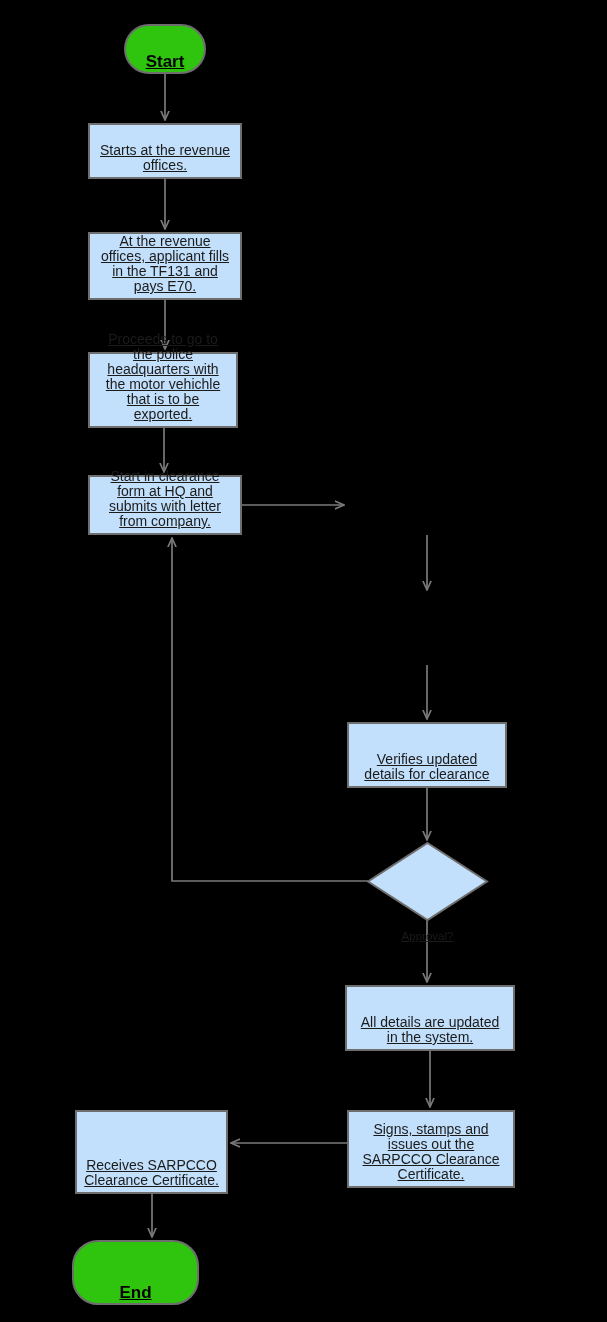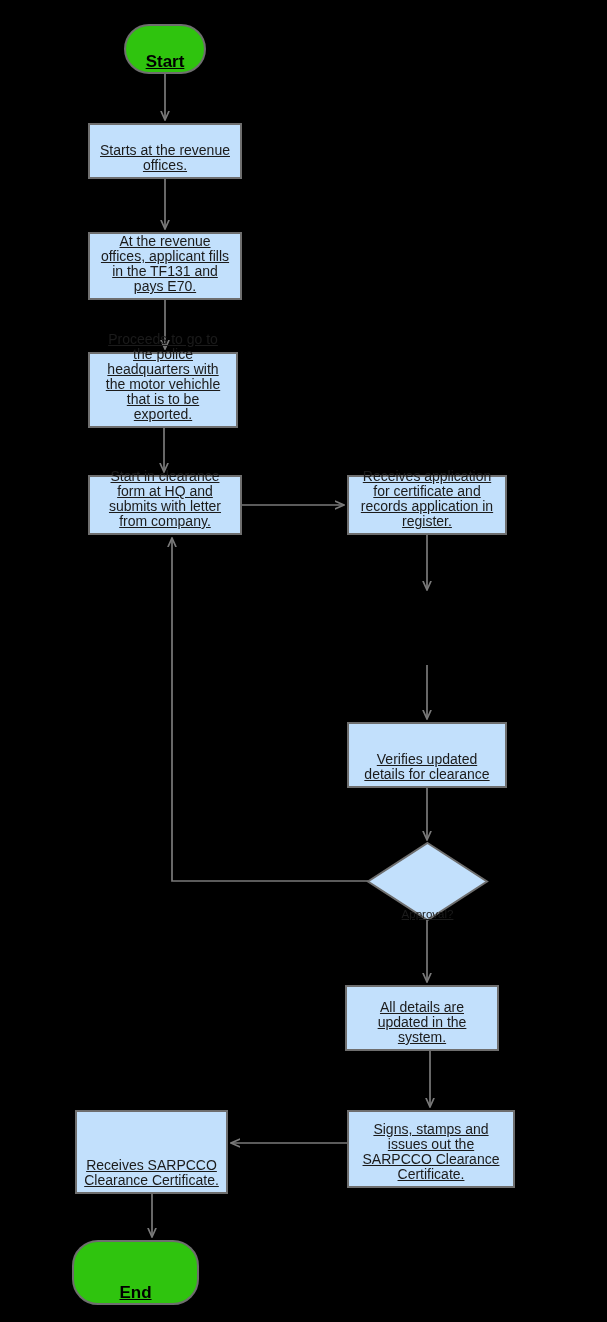--- a/index.html
+++ b/index.html
@@ -117,34 +117,31 @@
   </div>
 
   <div class="node node-process" style="left:88px; top:352px; width:150px; height:76px;">
     <span>Proceeds to go to the police headquarters with the motor vehichle that is to be exported.</span>
   </div>
 
   <div class="node node-process" style="left:88px; top:475px; width:154px; height:60px;">
     <span>Start in clearance form at HQ and submits with letter from company.</span>
   </div>
 
-  <div class="node node-process" style="left:347px; top:475px; width:160px; height:60px;">
-    <span>Receives application for certificate and records application in register.</span>
-  </div>
 
 
   <div class="node node-process" style="left:347px; top:722px; width:160px; height:66px;">
     <span>Verifies updated details for clearance</span>
   </div>
 
-  <div class="node node-decision" style="left:368px; top:843px; width:119px; height:77px;">
+  <div class="node node-decision" style="left:368px; top:865px; width:119px; height:77px;">
     <span class="decision-label">Approval?</span>
   </div>
 
-  <div class="node node-process" style="left:345px; top:985px; width:154px; height:66px;">
+  <div class="node node-process" style="left:345px; top:985px; width:170px; height:66px;">
     <span>All details are updated in the system.</span>
   </div>
 
   <div class="node node-process" style="left:347px; top:1110px; width:168px; height:78px;">
     <span>Signs, stamps and issues out the SARPCCO Clearance Certificate.</span>
   </div>
 
   <div class="node node-process" style="left:75px; top:1110px; width:153px; height:84px;">
     <span>Receives SARPCCO Clearance Certificate.</span>
   </div>

